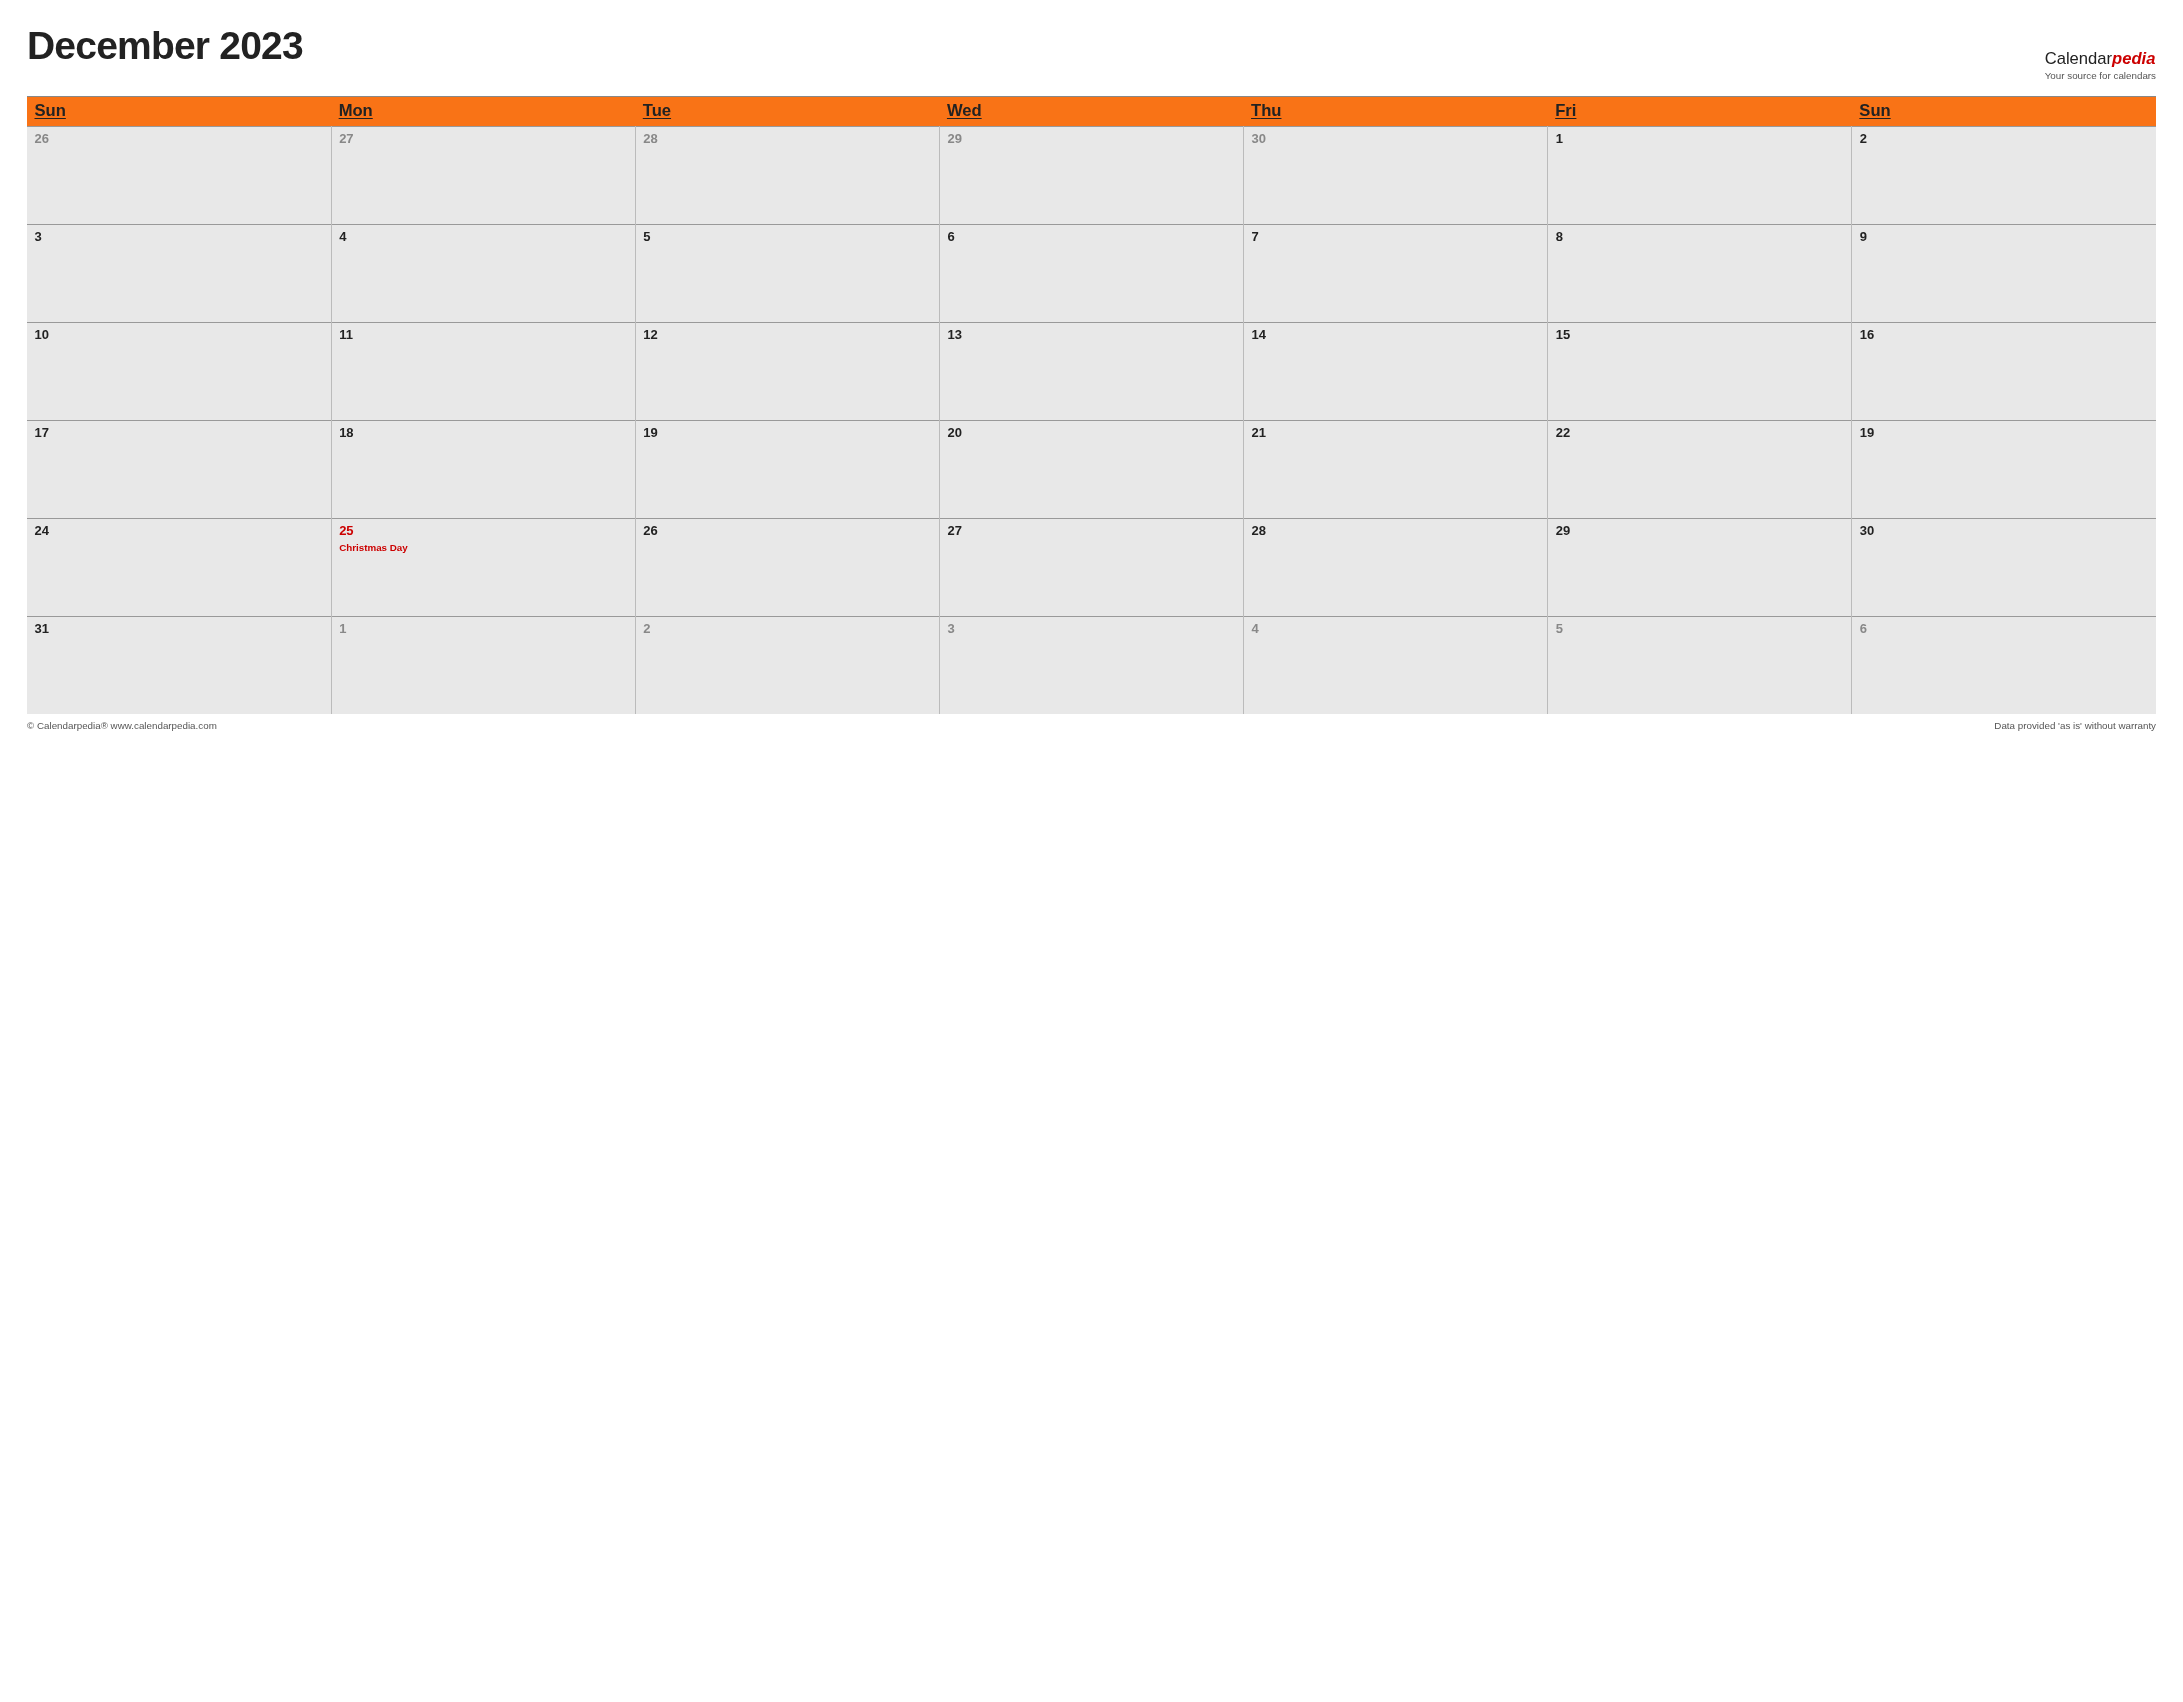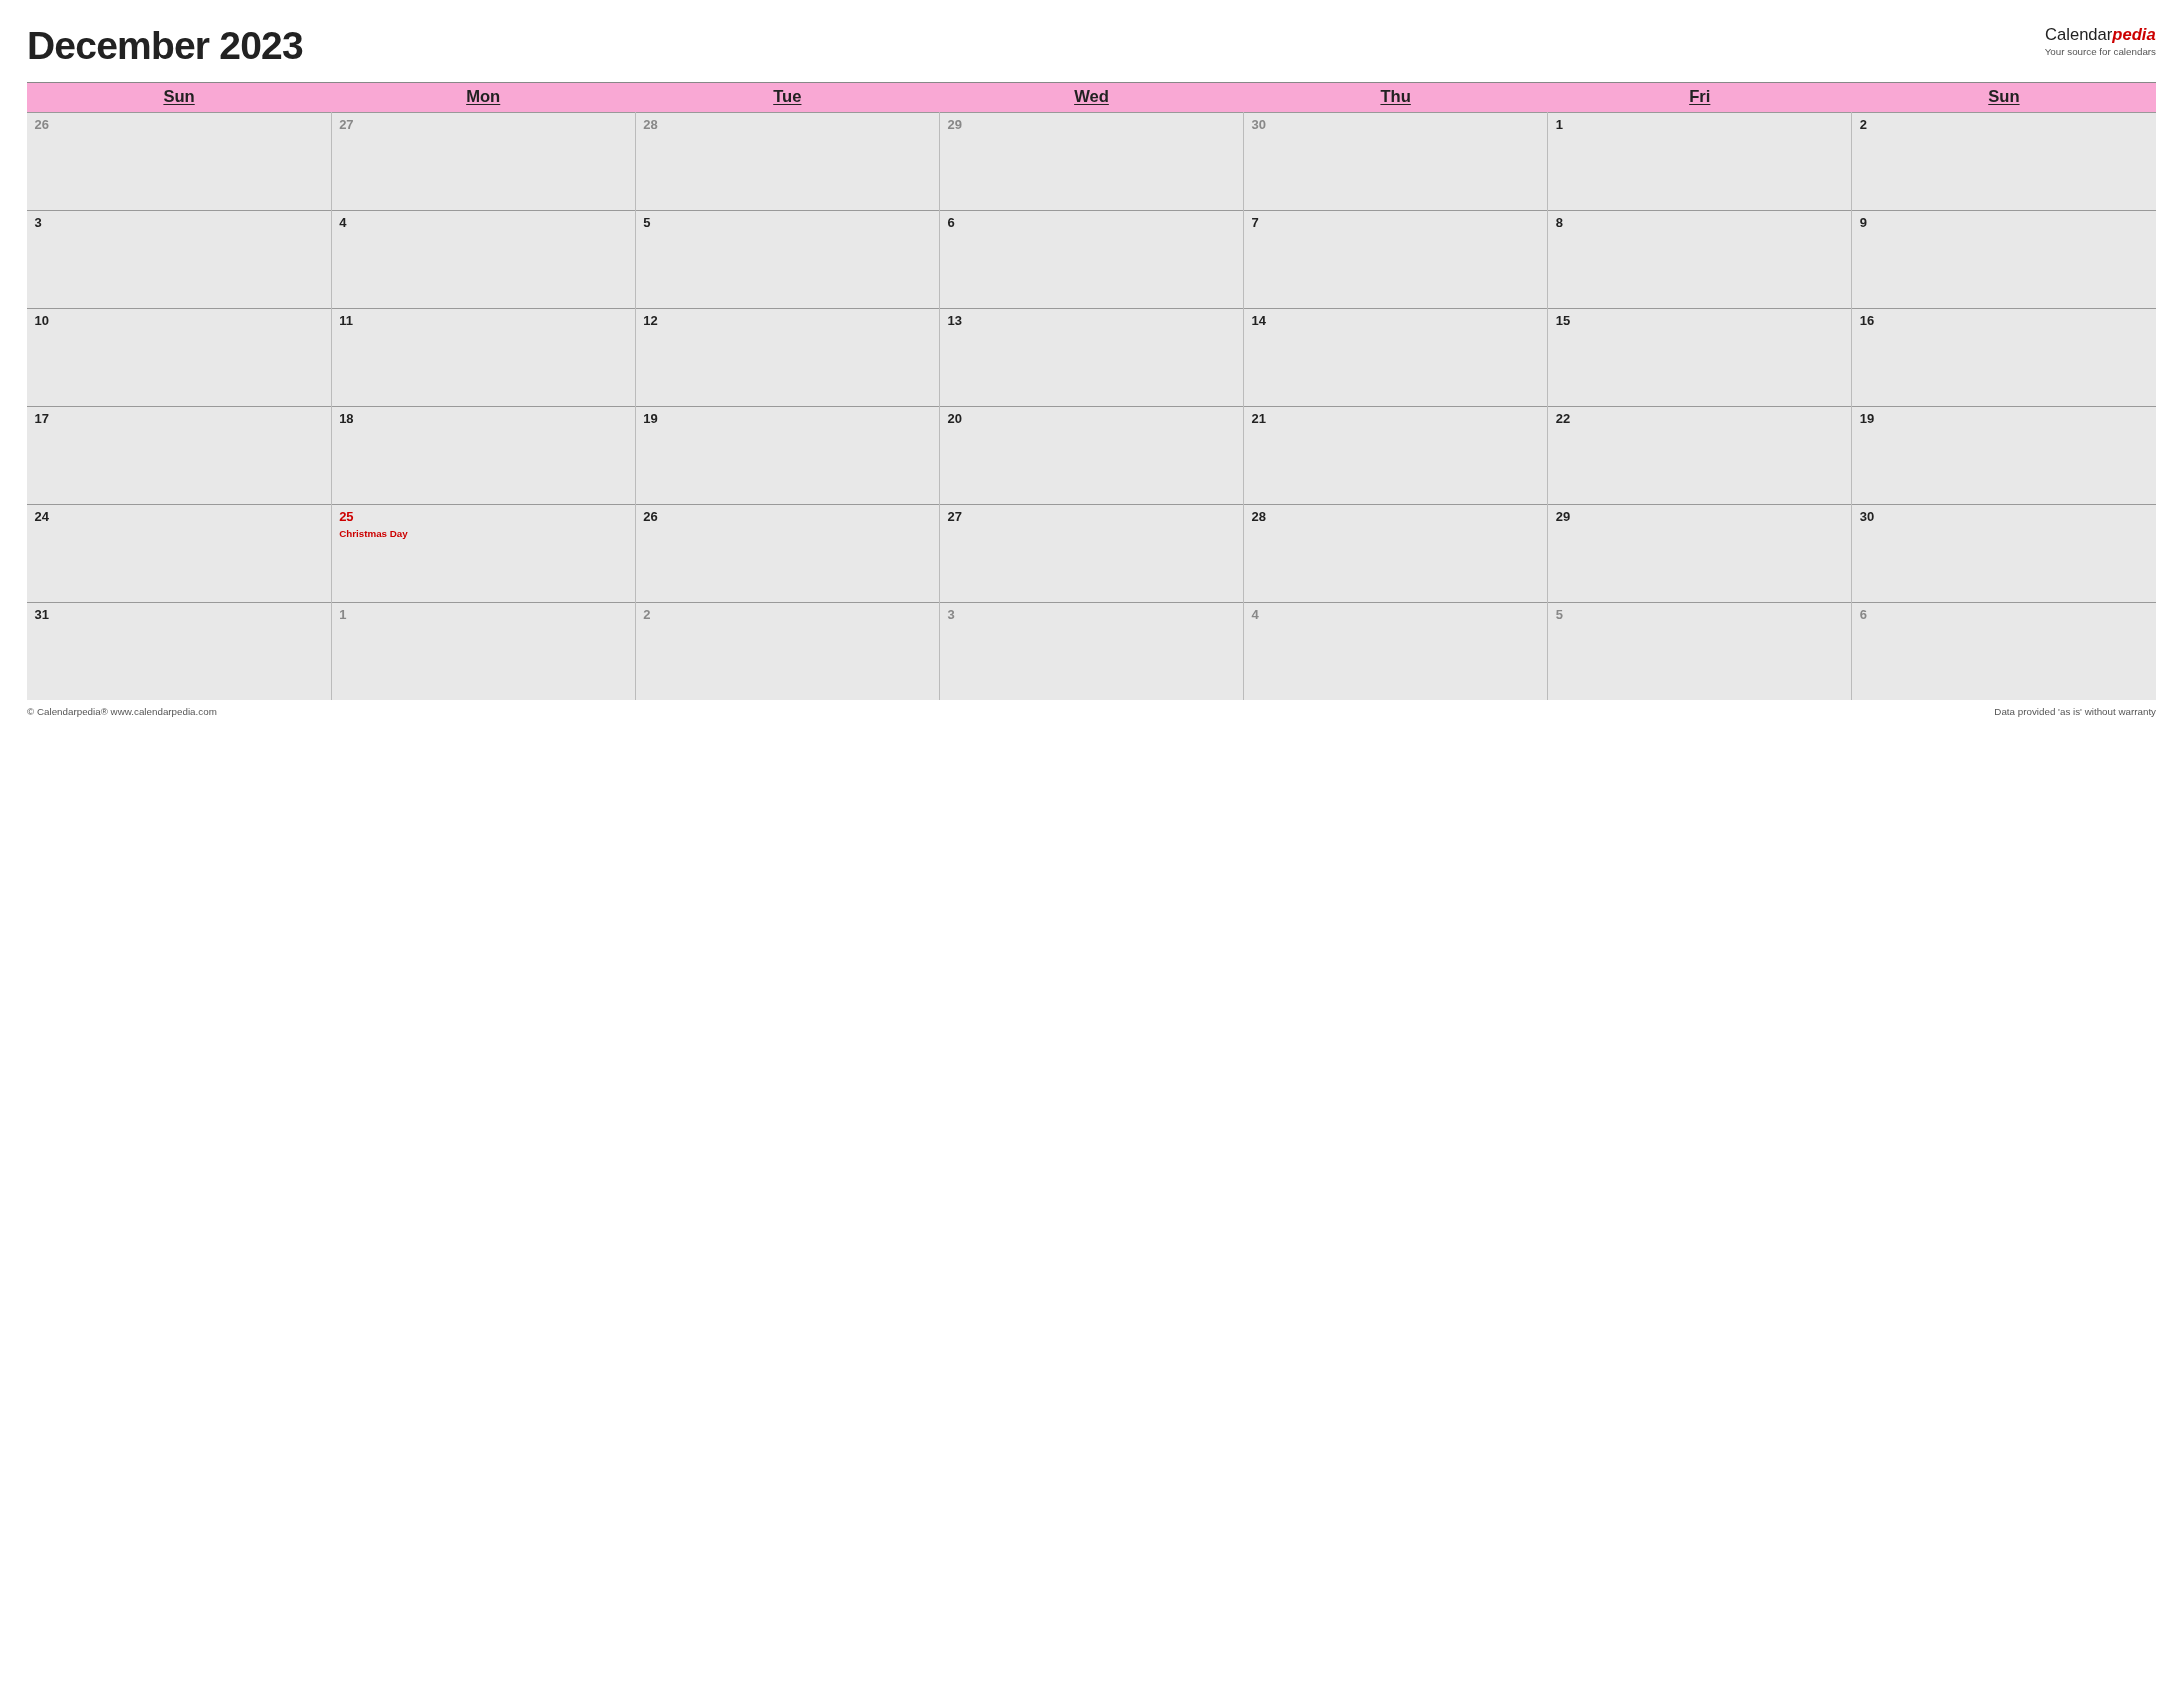--- a/index.html
+++ b/index.html
@@ -16,22 +16,23 @@
       align-items: flex-start;
       margin-bottom: 13.5px;
     }
     .month-title {
       font-size: 39px;
       font-weight: bold;
       color: #222;
       letter-spacing: -0.8px;
     }
     .brand {
-      text-align: center;
+      text-align: left;
       line-height: 1.3;
+      margin-top: 24px;
     }
     .brand-main {
       font-size: 16.6px;
       color: #222;
       font-weight: normal;
     }
     .brand-main span {
       color: #cc0000;
       font-style: italic;
       font-weight: bold;
@@ -42,25 +43,25 @@
     }
     .calendar {
       width: 100%;
       border-collapse: collapse;
       table-layout: fixed;
     }
     .calendar thead th {
       font-size: 16.6px;
       font-weight: bold;
       color: #222;
-      text-align: center;
+      text-align: left;
       padding: 4.5px 7.5px 4.5px 7.5px;
       border-top: 1.5px solid #888;
       border-bottom: none;
-      background: #f9a8d4;
+      background: #f97316;
       text-decoration: underline;
       text-underline-offset: 1.5px;
     }
     .calendar tbody td {
       background: #e8e8e8;
       vertical-align: top;
       border-top: 1.5px solid #999;
       border-right: none;
       border-bottom: none;
       border-left: none;

